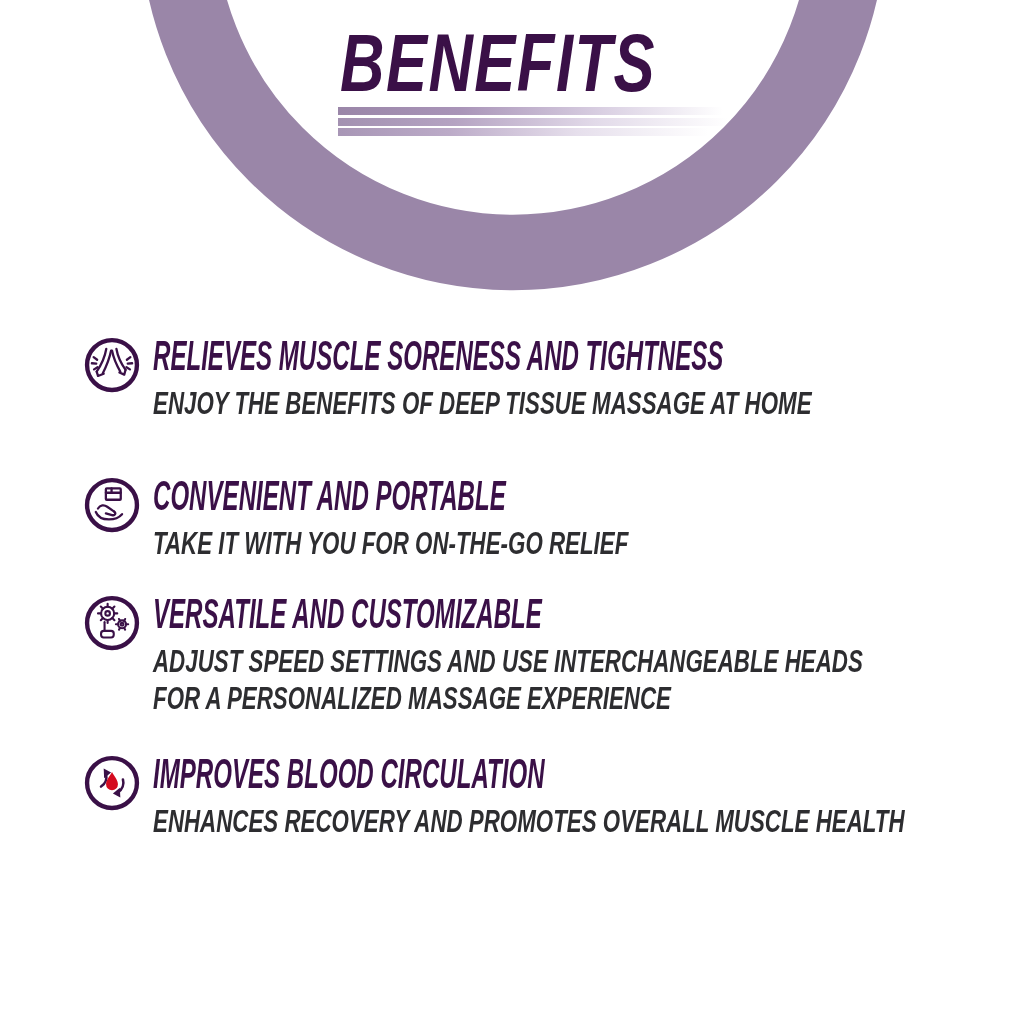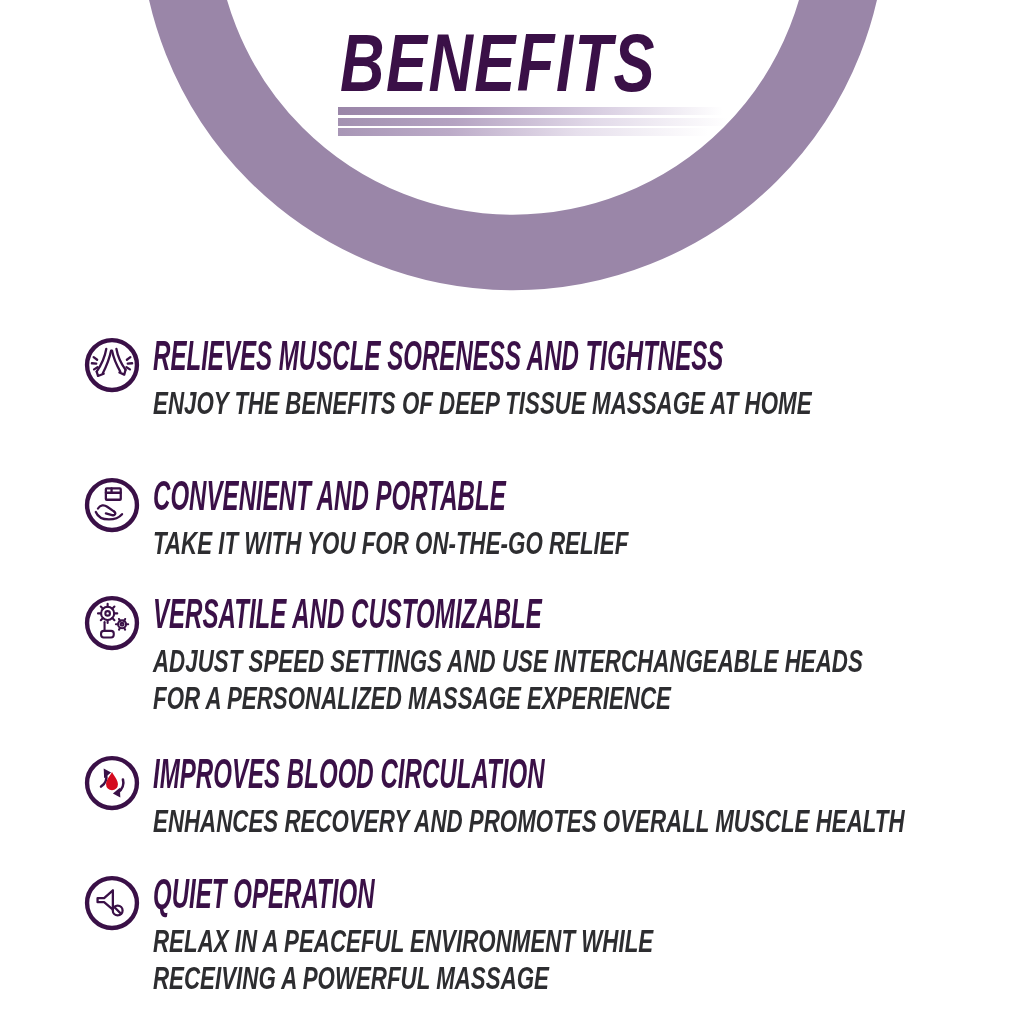--- a/index.html
+++ b/index.html
@@ -147,33 +147,14 @@
       </svg>
     </span>
     <div class="benefit-text">
       <div class="benefit-title">IMPROVES BLOOD CIRCULATION</div>
       <div class="benefit-desc">
         <div>ENHANCES RECOVERY AND PROMOTES OVERALL MUSCLE HEALTH</div>
       </div>
     </div>
   </div>
 
-  <div class="benefit" style="top:875px">
-    <span class="icon-wrap">
-      <svg viewBox="0 0 64 64" fill="none" stroke="currentColor" stroke-linecap="round" stroke-linejoin="round">
-        <circle cx="32" cy="32" r="28.5" stroke-width="5"></circle>
-        <g stroke-width="2.6">
-          <path d="M15.5 26.5 H23 L33 17.5 V39.5 L23 31 H15.5 Z"></path>
-          <circle cx="38.5" cy="40.5" r="5.6"></circle>
-          <path d="M34.6 36.6 L42.4 44.4"></path>
-        </g>
-      </svg>
-    </span>
-    <div class="benefit-text">
-      <div class="benefit-title">QUIET OPERATION</div>
-      <div class="benefit-desc">
-        <div>RELAX IN A PEACEFUL ENVIRONMENT WHILE</div>
-        <div>RECEIVING A POWERFUL MASSAGE</div>
-      </div>
-    </div>
-  </div>
 
 </div>
 
 </body></html>

